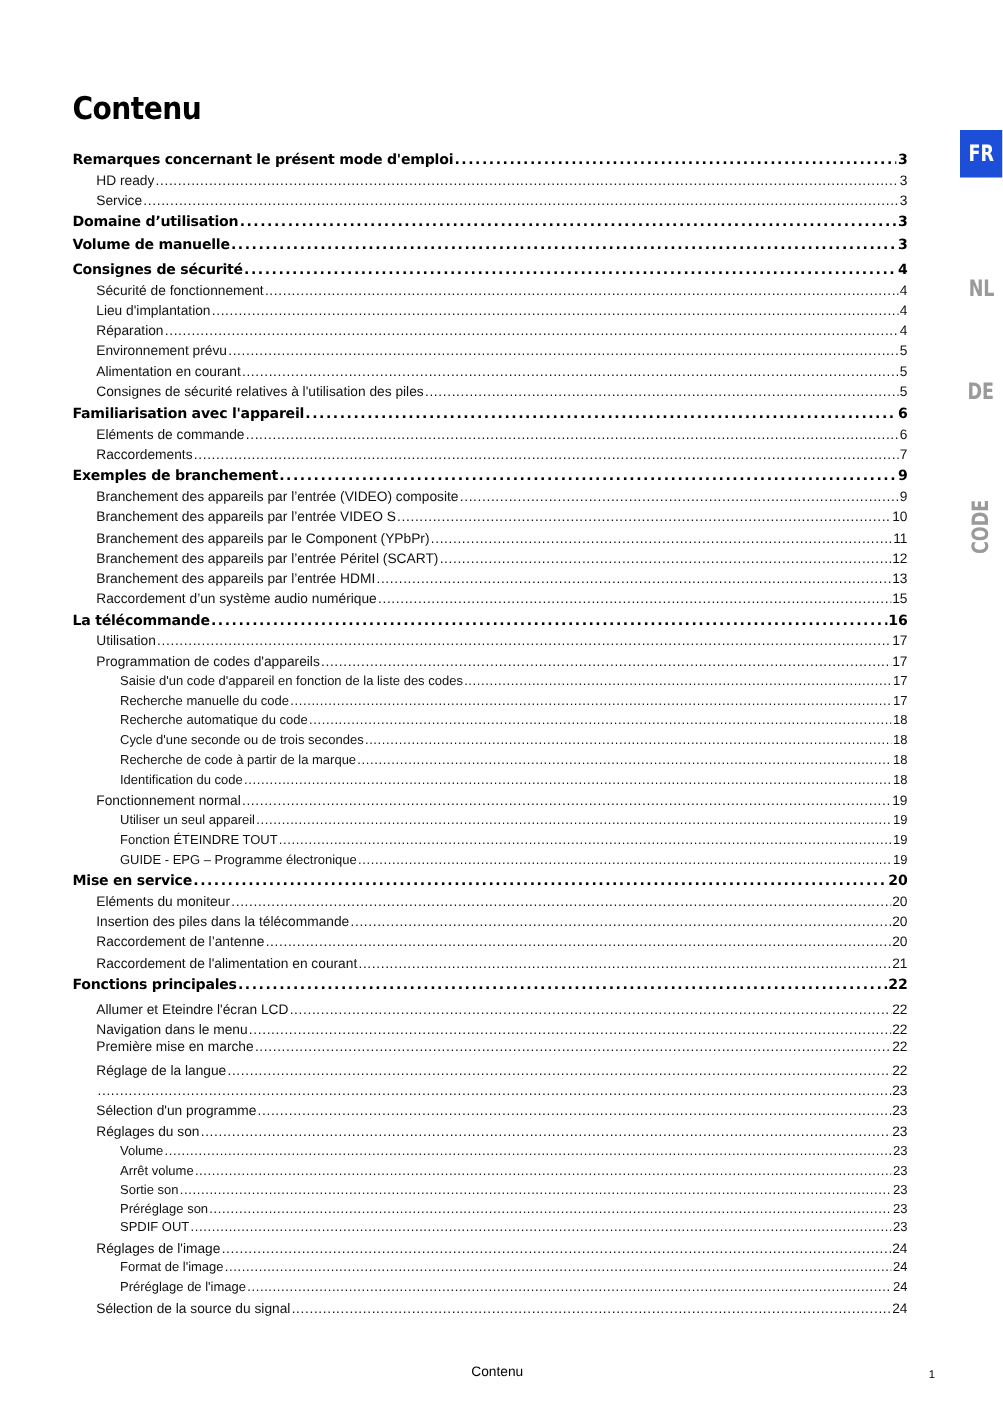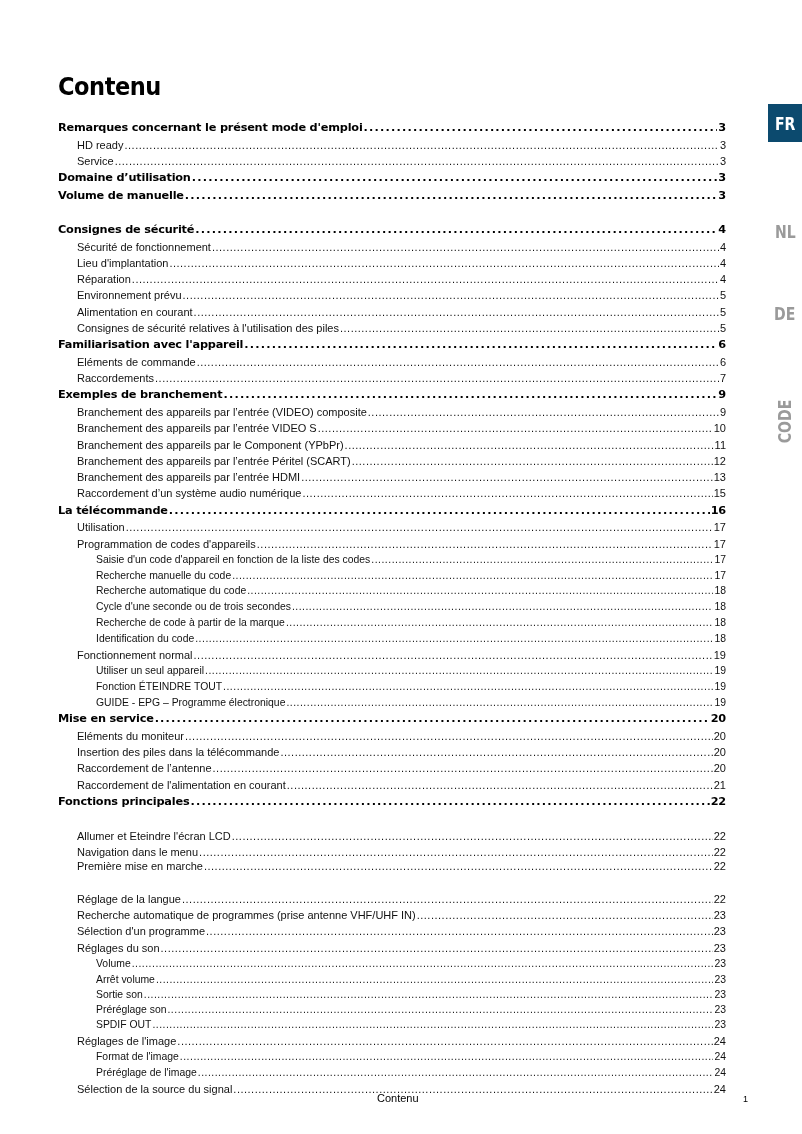--- a/index.html
+++ b/index.html
@@ -68,21 +68,21 @@
       text-align: right;
     }
     .lvl-2 {
       font-size: 10.4px;
       height: 15.8px;
       line-height: 15.8px;
       padding-left: 38px;
       color: #111;
     }
     .toc-row.tight { height: 13.6px; line-height: 13.6px; }
-    .toc-row.gap-top { margin-top: 17px; }
+    .toc-row.gap-top { margin-top: 3px; }
 
     .side-tabs {
       position: absolute;
       left: 768px;
       top: 104px;
       width: 34px;
     }
     .side-tab {
       position: absolute;
       left: 0;
@@ -91,21 +91,21 @@
       font-family: "DejaVu Sans", sans-serif;
       font-weight: bold;
       font-size: 18px;
       color: #9a9a9a;
       display: flex;
       align-items: center;
       justify-content: center;
       transform-origin: center;
     }
     .side-tab.active {
-      background: #0c4a6e;
+      background: #1d4ed8;
       color: #ffffff;
     }
     .side-tab .txt { display: inline-block; transform: scaleX(0.78); }
     .side-tab.vertical .txt { transform: rotate(-90deg) scaleX(0.78); }
 
     .footer-title {
       position: absolute;
       left: 377px;
       top: 1092px;
       font-family: "Liberation Sans", sans-serif;
@@ -345,21 +345,20 @@
       <span class="label">Première mise en marche</span>
       <span class="leader"></span>
       <span class="page">22</span>
     </div>
   <div class="toc-row lvl-1 gap-top">
       <span class="label">Réglage de la langue</span>
       <span class="leader"></span>
       <span class="page">22</span>
     </div>
   <div class="toc-row lvl-1">
-      <span class="label">Recherche automatique de programmes (prise antenne VHF/UHF IN)</span>
       <span class="leader"></span>
       <span class="page">23</span>
     </div>
   <div class="toc-row lvl-1">
       <span class="label">Sélection d'un programme</span>
       <span class="leader"></span>
       <span class="page">23</span>
     </div>
   <div class="toc-row lvl-1">
       <span class="label">Réglages du son</span>

